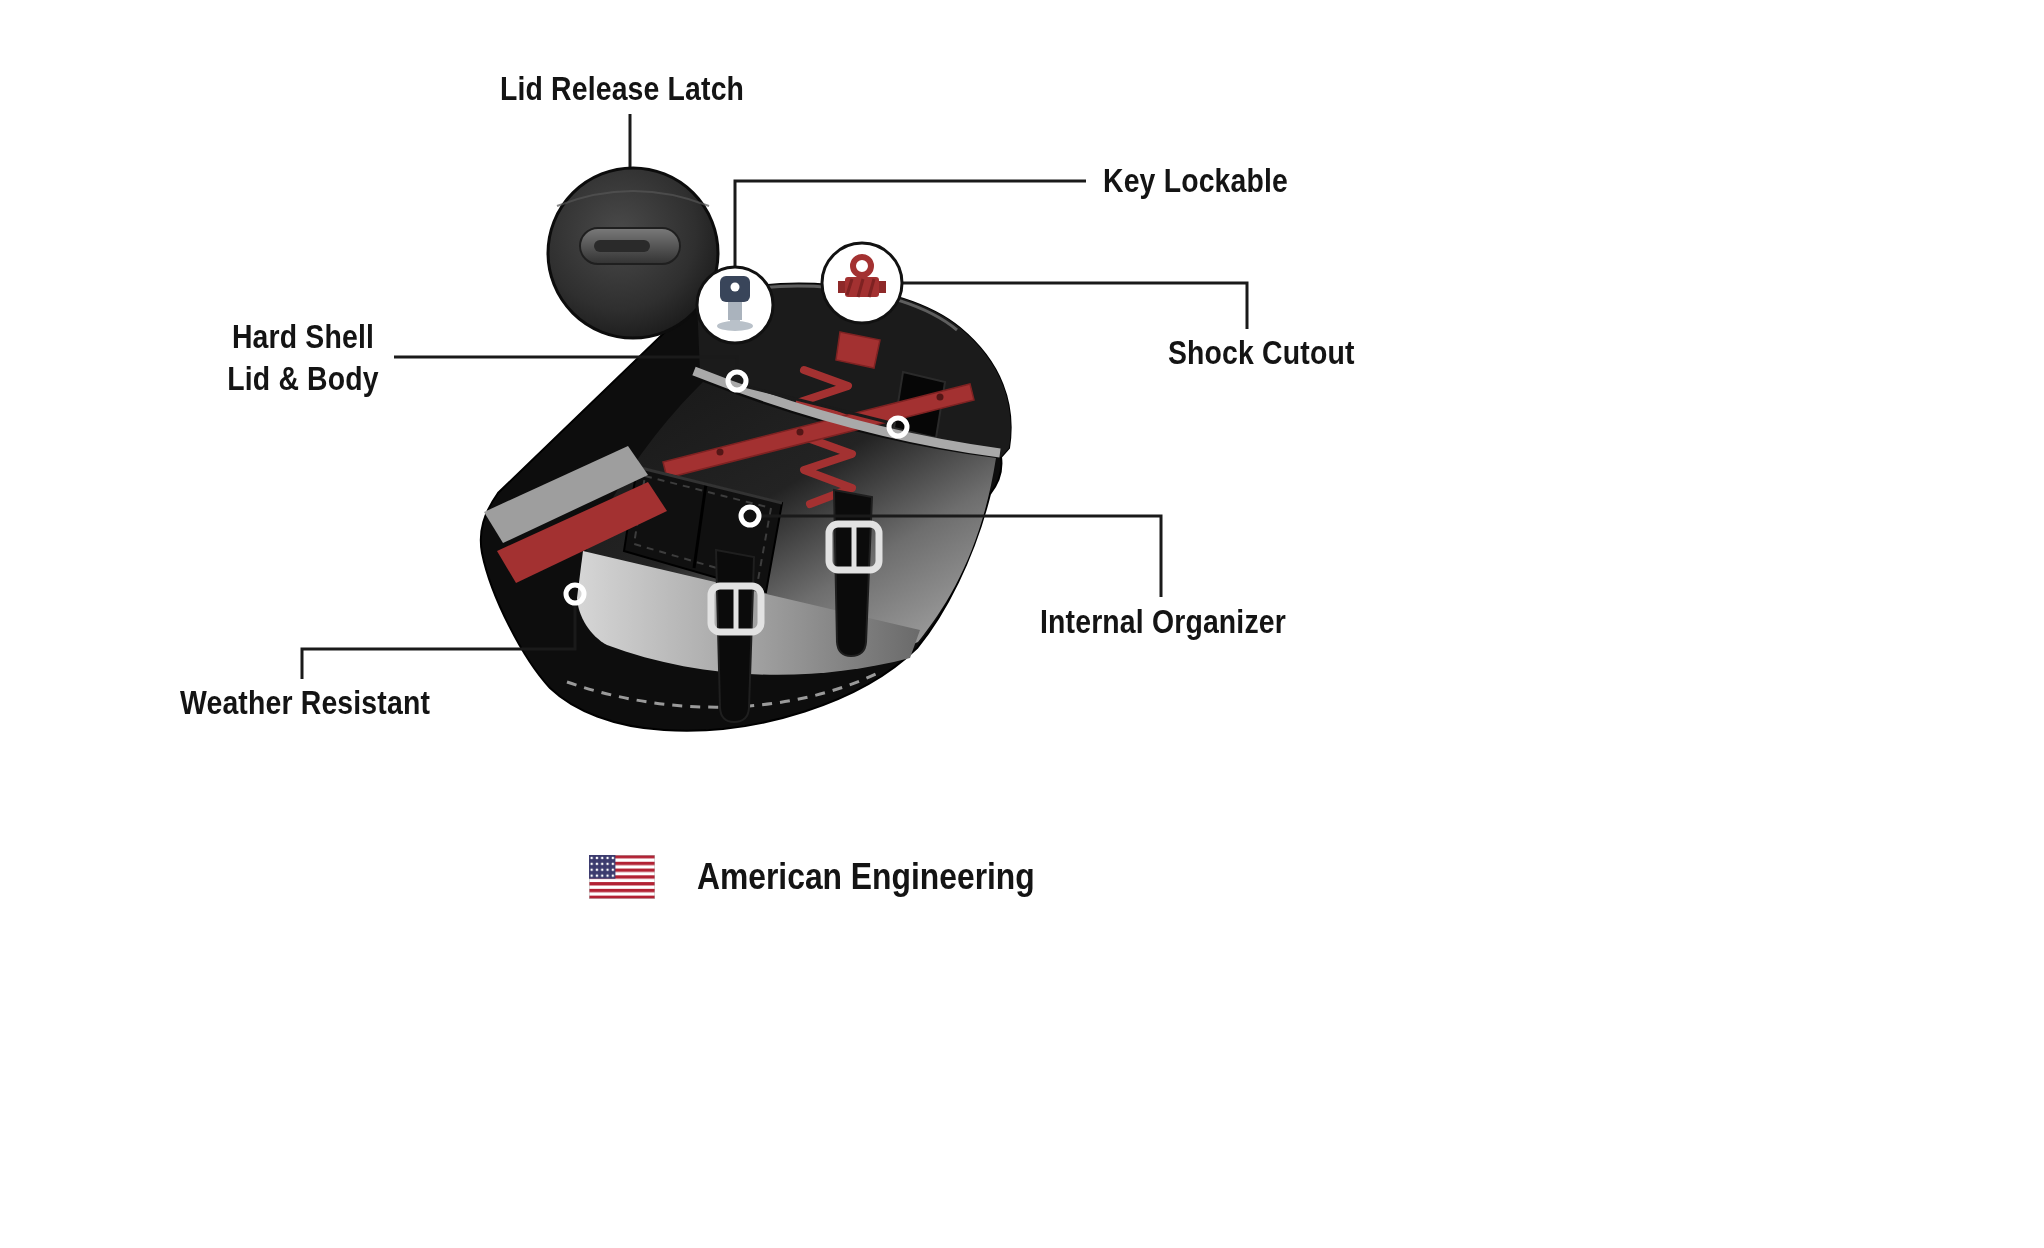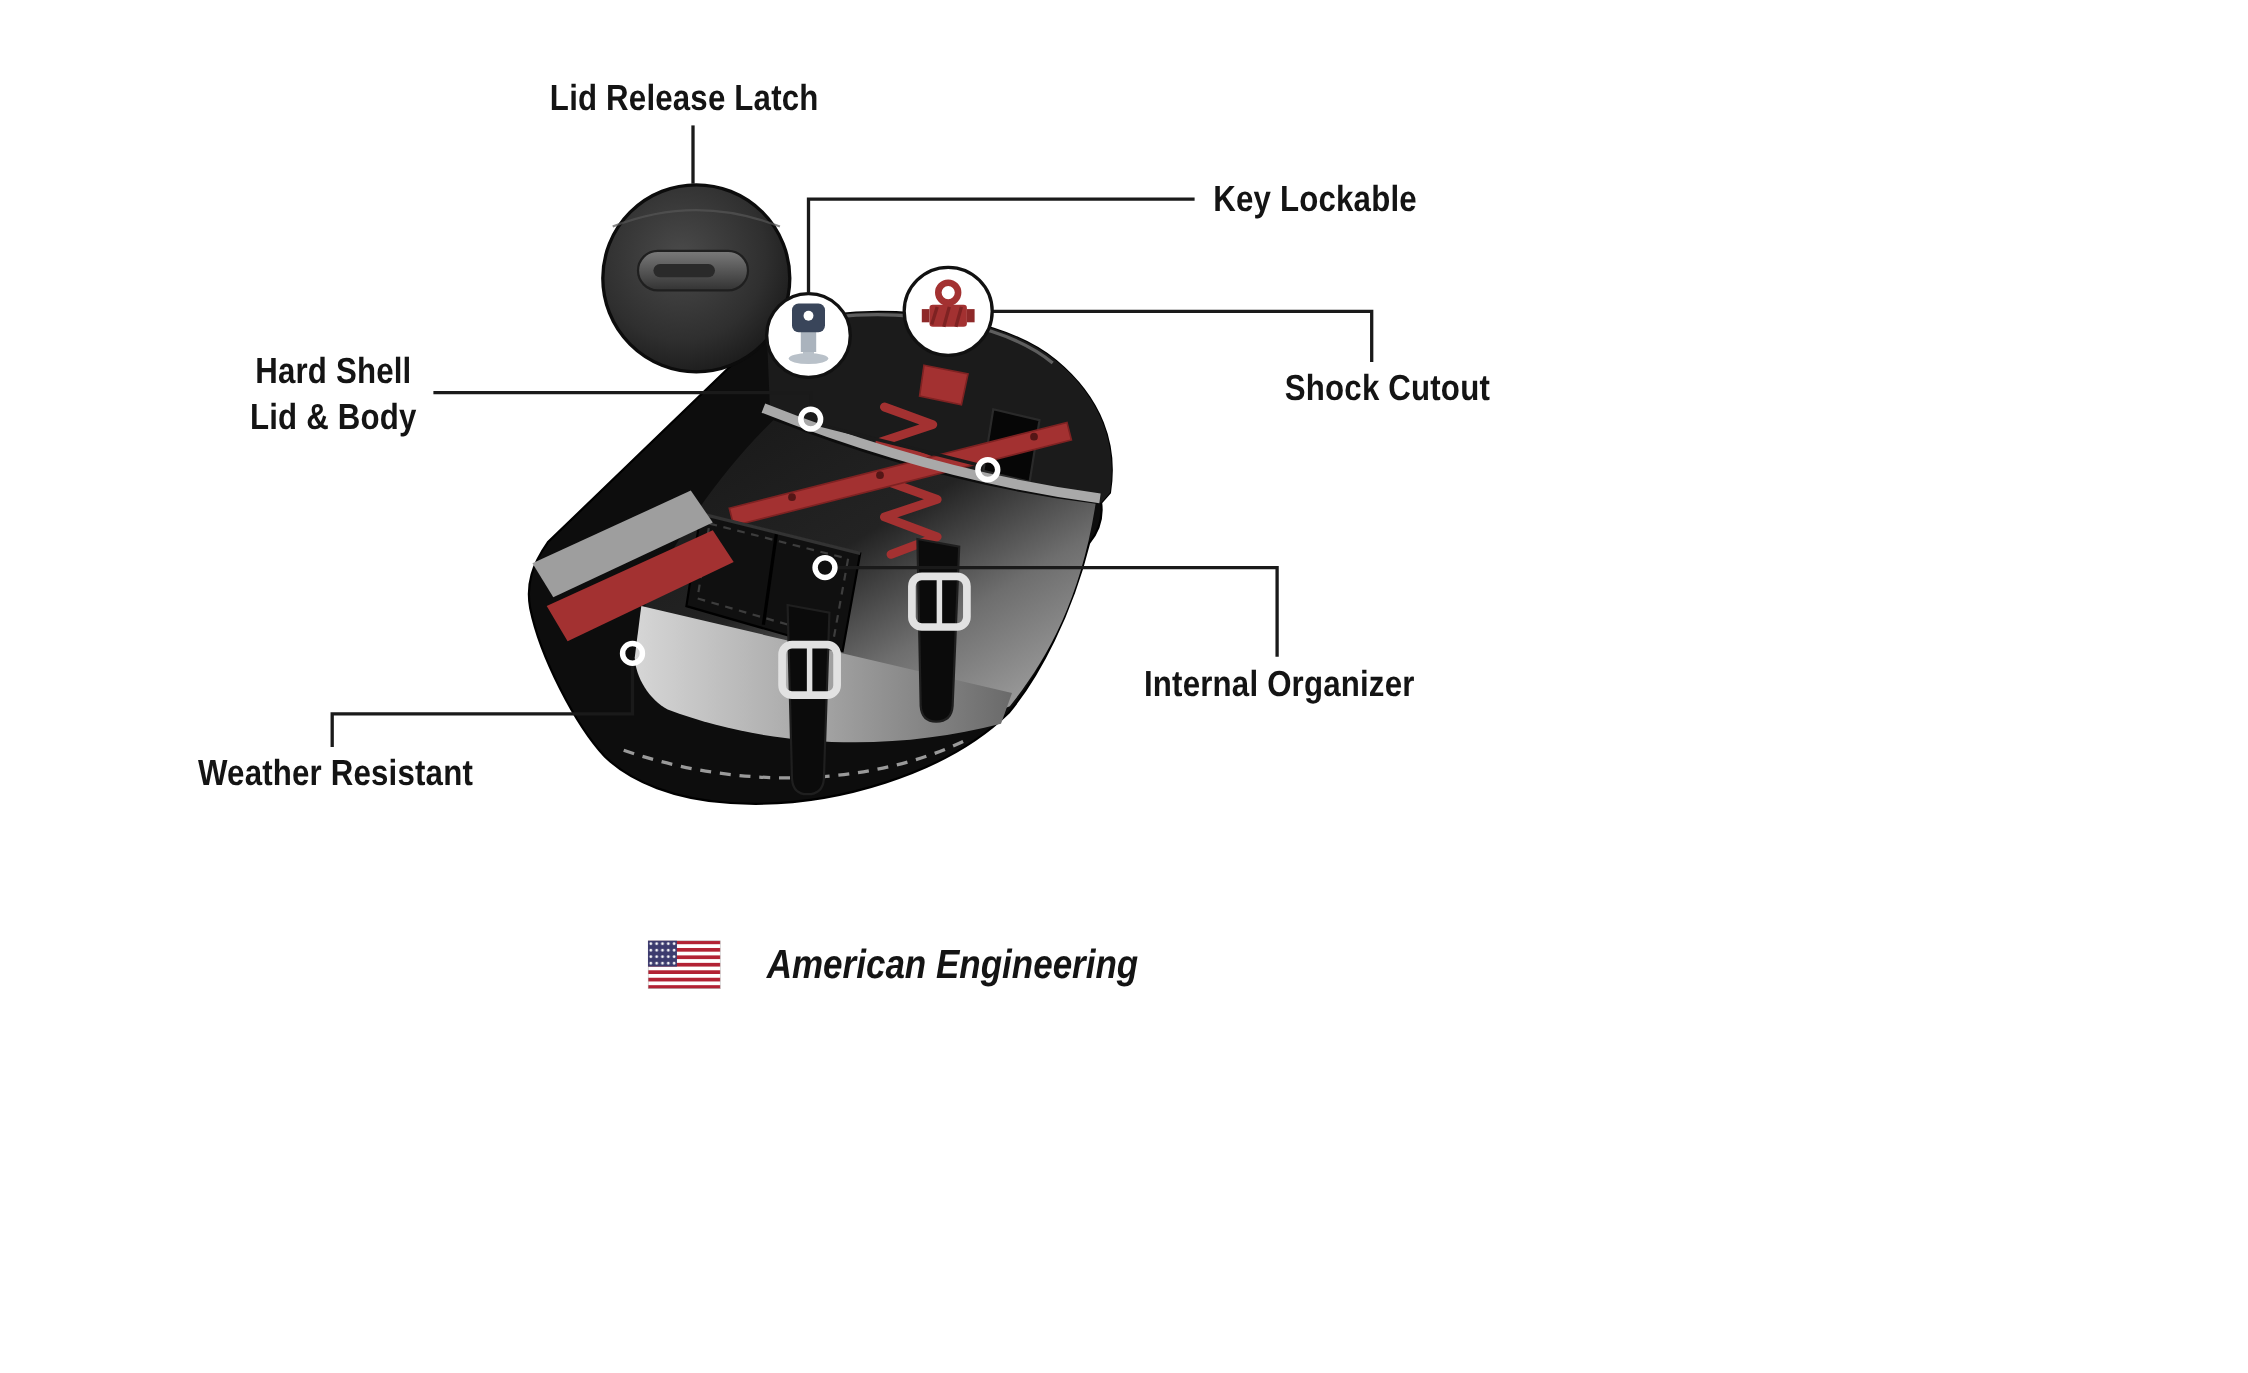--- a/index.html
+++ b/index.html
@@ -16,21 +16,21 @@
     font-size:33px;
     color:#141414;
     white-space:nowrap;
     letter-spacing:0.2px;
   }
   .lbl.center{transform:translate(-50%,-50%) scaleX(0.86);}
   .lbl.left{transform:translateY(-50%) scaleX(0.86);transform-origin:left center;}
   .lbl .line{display:block;text-align:center;line-height:1.26;}
   .footer{
     position:absolute;left:589px;top:855px;
-    display:flex;align-items:center;gap:42px;font-style:italic;
+    display:flex;align-items:center;gap:42px;
   }
   .footer-text{
     font-weight:700;font-size:37px;color:#141414;white-space:nowrap;
     transform:scaleX(0.86);transform-origin:left center;
   }
 </style>
 </head>
 <body>
 
 <div class="stage">

